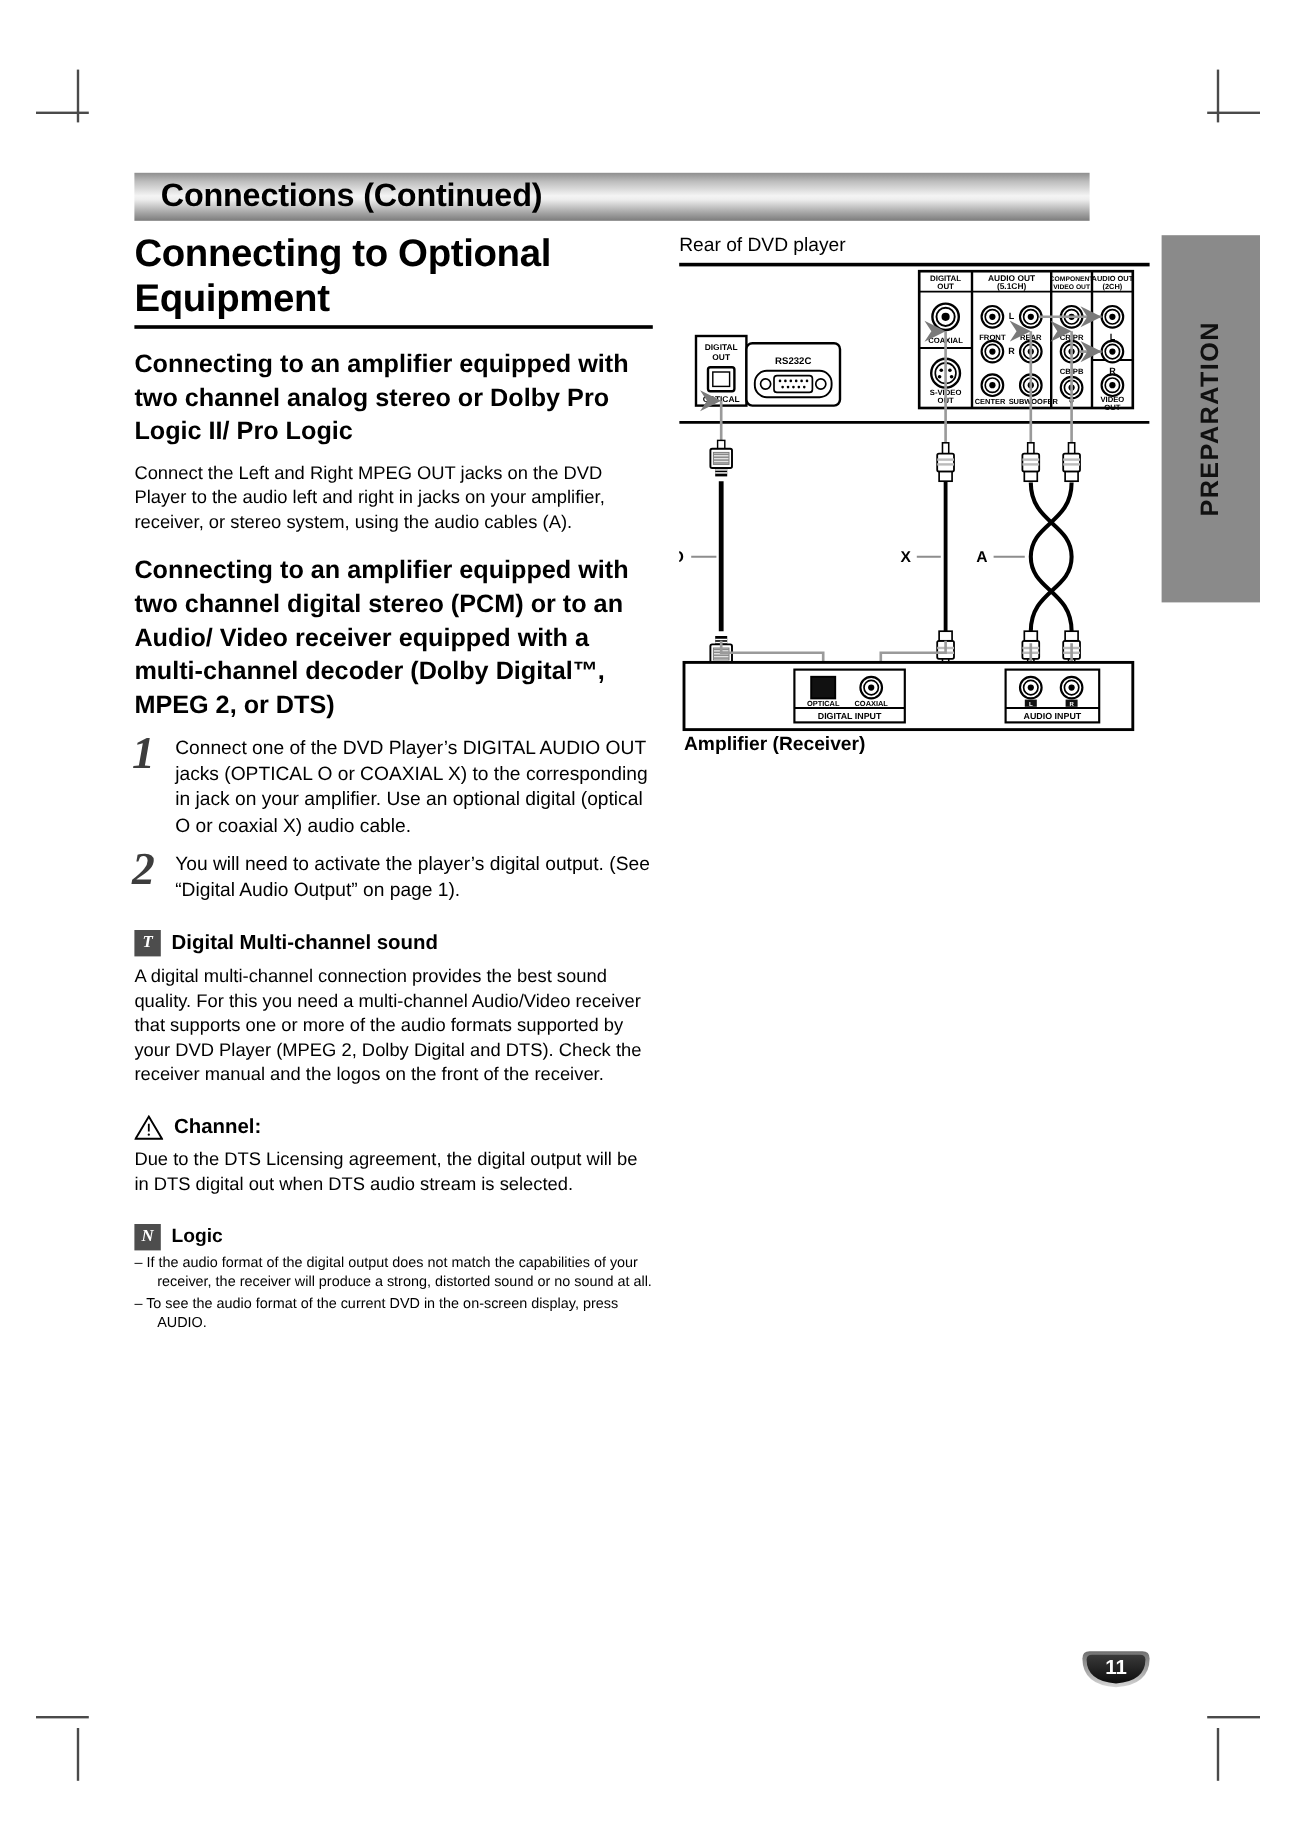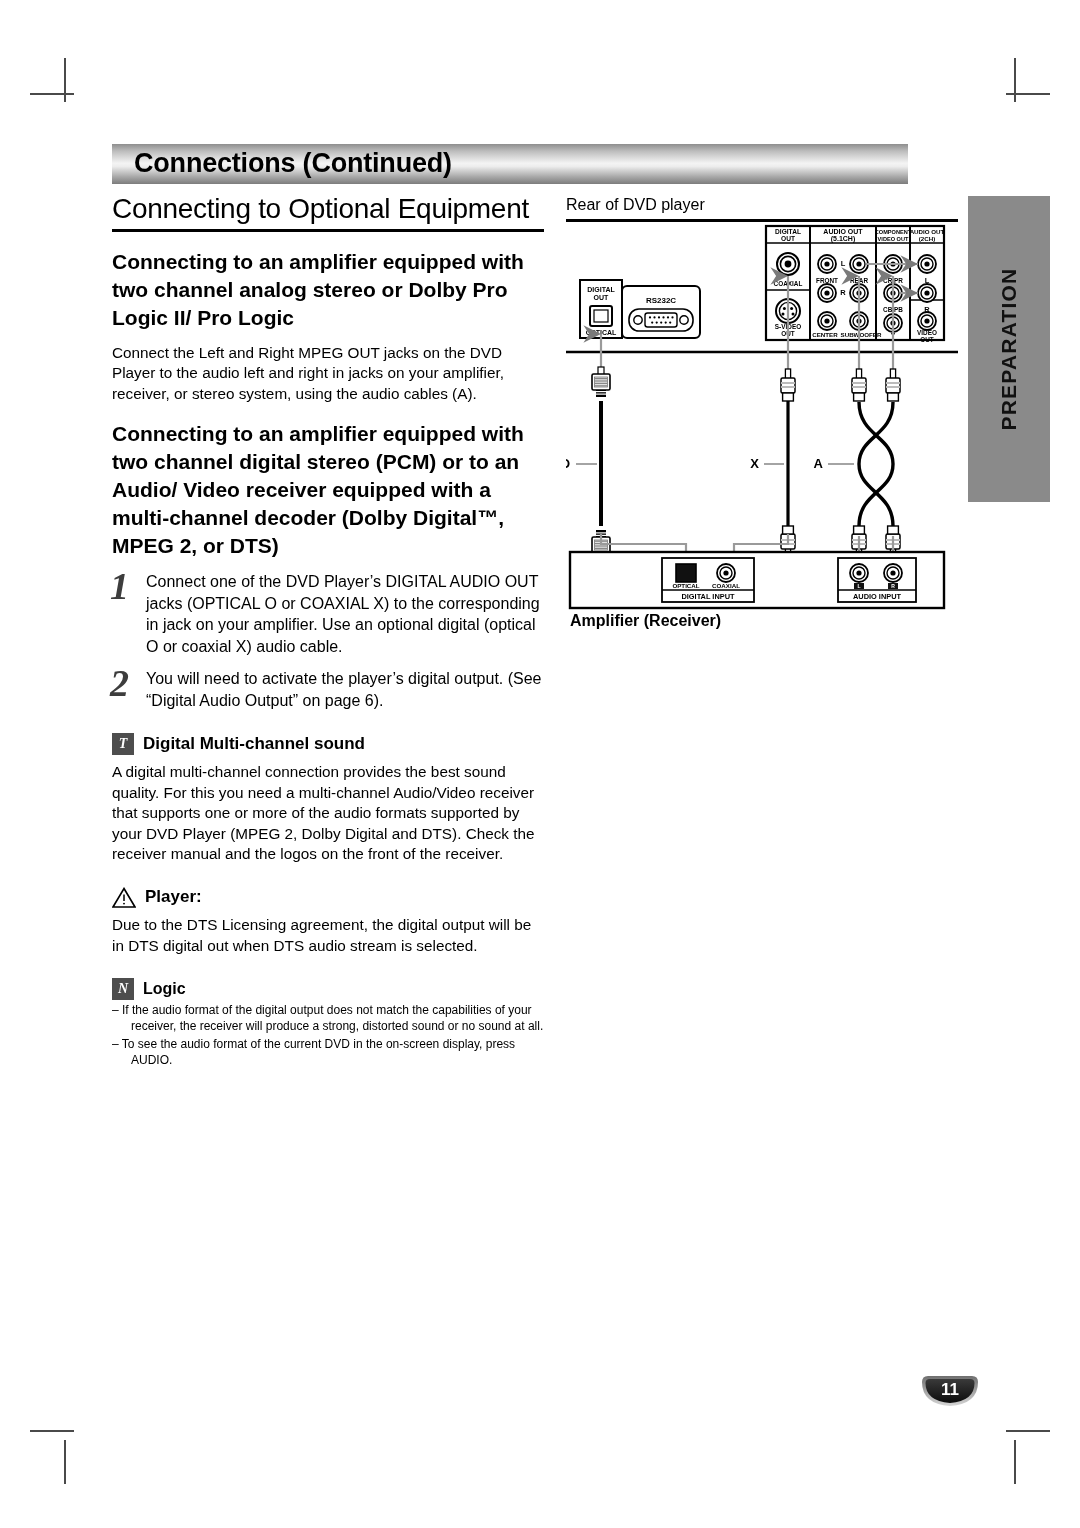--- a/index.html
+++ b/index.html
@@ -22,21 +22,21 @@
 
   
   .prep{position:absolute;left:968px;top:196px;width:82px;height:306px;
     background:#8a8a8a;}
   .prep span{position:absolute;left:50%;top:50%;
     transform:translate(-50%,-50%) rotate(-90deg);
     font-size:21px;font-weight:bold;letter-spacing:1.2px;color:#111;white-space:nowrap;}
 
   
   .col{position:absolute;left:112px;top:193px;width:432px;}
-  h1.sect{font-size:28px;font-weight:normal;margin:0 0 4px 0;letter-spacing:-.3px;}
+  h1.sect{font-size:32px;font-weight:bold;margin:0 0 4px 0;letter-spacing:-.3px;}
   .rule{height:3px;background:#000;margin:0 0 16px 0;}
   h2.sub{font-size:21px;font-weight:bold;line-height:1.33;margin:0 0 11px 0;}
   p.body{font-size:15.3px;line-height:1.345;margin:0 0 16px 0;}
 
   .step{position:relative;padding-left:34px;margin-bottom:11px;}
   .step .num{position:absolute;left:-2px;top:-4px;font-size:38px;font-weight:bold;
     font-style:italic;font-family:"Liberation Serif",serif;color:#3d3d3d;line-height:1;}
   .step p{font-size:16px;line-height:1.345;margin:0;}
 
   .iconhead{display:flex;align-items:center;gap:9px;margin:22px 0 7px 0;}
@@ -52,21 +52,21 @@
     padding-left:19px;text-indent:-19px;}
 
   
   .diag{position:absolute;left:566px;top:196px;width:392px;height:440px;}
   .diag .caption{font-size:16px;font-weight:normal;margin:0;}
   .diag .caprule{height:2.5px;background:#000;margin-top:5px;}
   .diag .ampcap{position:absolute;left:4px;top:416px;font-size:16px;font-weight:bold;}
   .dg{position:absolute;left:0;top:0;}
 
   
-  .badge{position:absolute;left:920px;top:1374px;width:60px;height:34px;}
+  .badge{position:absolute;left:900px;top:1374px;width:60px;height:34px;}
   .badge .num{position:absolute;left:0;top:0;width:100%;height:100%;
     display:flex;align-items:center;justify-content:center;
     color:#fff;font-size:17px;font-weight:bold;padding-bottom:2px;box-sizing:border-box;}
 </style>
 </head>
 <body>
 
 <div class="page">
 
   <div class="cm v" style="left:64px;top:58px;"></div>
@@ -94,38 +94,38 @@
     <p class="body">Connect the Left and Right MPEG OUT jacks on the DVD Player to the audio left and right in jacks on your amplifier, receiver, or stereo system, using the audio cables (A).</p>
 
     <h2 class="sub">Connecting to an amplifier equipped with two channel digital stereo (PCM) or to an Audio/ Video receiver equipped with a multi-channel decoder (Dolby Digital™, MPEG 2, or DTS)</h2>
 
     <div class="step">
       <div class="num">1</div>
       <p>Connect one of the DVD Player’s DIGITAL AUDIO OUT jacks (OPTICAL O or COAXIAL X) to the corresponding in jack on your amplifier. Use an optional digital (optical O or coaxial X) audio cable.</p>
     </div>
     <div class="step">
       <div class="num">2</div>
-      <p>You will need to activate the player’s digital output. (See “Digital Audio Output” on page 6).</p>
+      <p>You will need to activate the player’s digital output. (See “Digital Audio Output” on page 1).</p>
     </div>
 
     <div class="iconhead">
       <div class="boxicon">T</div>
       <div class="lbl">Digital Multi-channel sound</div>
     </div>
     <p class="body">A digital multi-channel connection provides the best sound quality. For this you need a multi-channel Audio/Video receiver that supports one or more of the audio formats supported by your DVD Player (MPEG 2, Dolby Digital and DTS). Check the receiver manual and the logos on the front of the receiver.</p>
 
     <div class="iconhead">
       <div class="warnicon">
         <svg width="24" height="21" viewBox="0 0 24 21">
             <path d="M12 1.5 L23 20 L1 20 Z" fill="none" stroke="#000" stroke-width="1.6"></path>
             <path d="M12 7.5 V14" stroke="#000" stroke-width="1.5"></path>
             <circle cx="12" cy="16.6" r="0.95" fill="#000"></circle>
           </svg>
       </div>
-      <div class="lbl">Player:</div>
+      <div class="lbl">Channel:</div>
     </div>
     <p class="body">Due to the DTS Licensing agreement, the digital output will be in DTS digital out when DTS audio stream is selected.</p>
 
     <div class="iconhead" style="margin-bottom:2px;">
       <div class="boxicon">N</div>
       <div class="lbl" style="font-size:16px;">Logic</div>
     </div>
     <ul class="notes">
       <li>– If the audio format of the digital output does not match the capabilities of your receiver, the receiver will produce a strong, distorted sound or no sound at all.</li>
       <li>– To see the audio format of the current DVD in the on-screen display, press AUDIO.</li>

